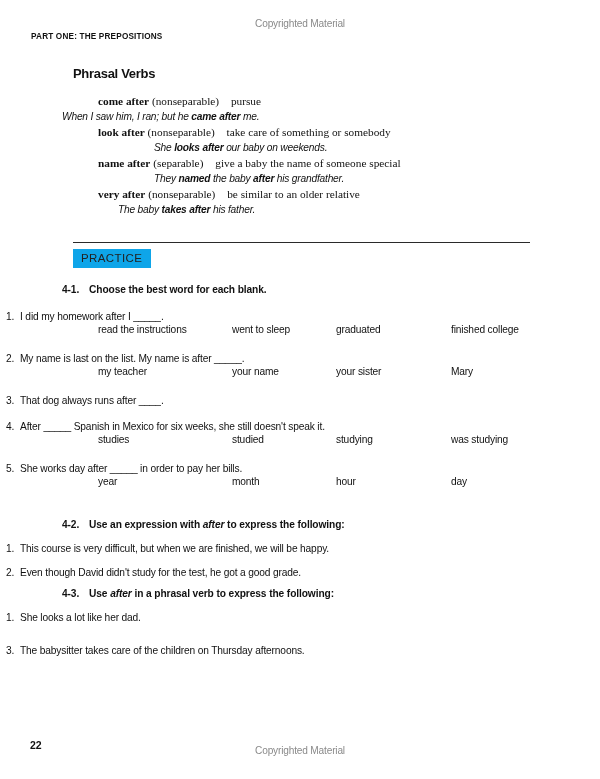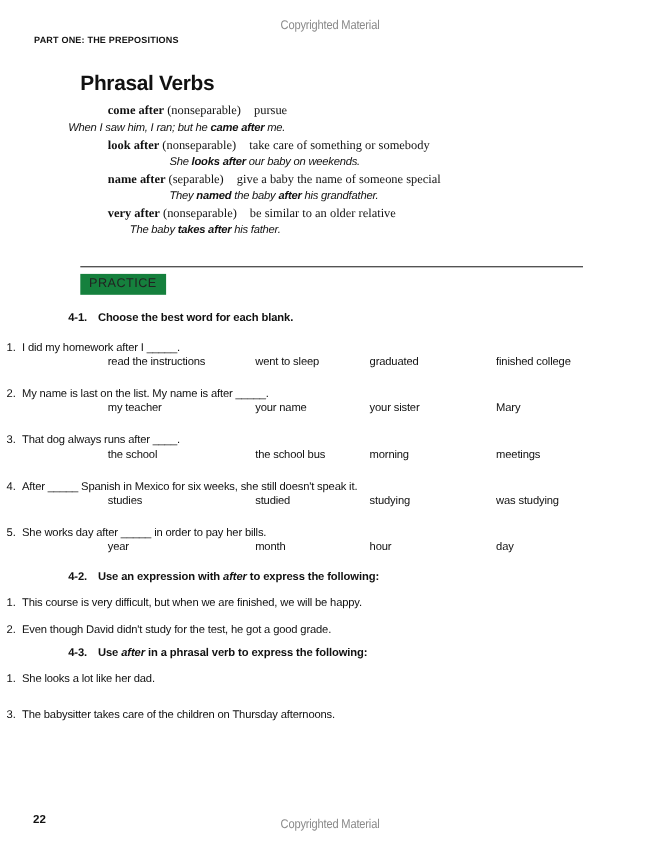--- a/index.html
+++ b/index.html
@@ -47,21 +47,21 @@
     top: 739px;
     font-size: 10.5px;
     font-weight: bold;
     color: #111;
   }
 
   .section-title {
     position: absolute;
     left: 73px;
     top: 66px;
-    font-size: 19px;
+    font-size: 13px;
     font-weight: bold;
     letter-spacing: -0.3px;
     color: #111;
   }
 
   
   .pv-block {
     position: absolute;
     left: 0;
     top: 94px;
@@ -116,21 +116,21 @@
     left: 73px;
     top: 242px;
     width: 457px;
     height: 1.4px;
     background: #2a2a2a;
   }
   .practice-label {
     position: absolute;
     left: 73px;
     top: 249px;
-    background: #15803d;
+    background: #0ea5e9;
     padding: 3px 9px 4px 8px;
     font-size: 11.5px;
     letter-spacing: 0.4px;
     color: #222;
   }
 
   
   .ex-block { position: absolute; left: 0; width: 600px; }
 
   .ex-heading {
@@ -250,26 +250,20 @@
       <span class="opt opt-1">your name</span>
       <span class="opt opt-2">your sister</span>
       <span class="opt opt-3">Mary</span>
     </div>
   </div>
 
   <div style="height:11px;"></div>
 
   <div>
     <div class="ex-item"><span class="inum">3.</span><span>That dog always runs after ____.</span></div>
-    <div class="opt-row">
-      <span class="opt opt-0">the school</span>
-      <span class="opt opt-1">the school bus</span>
-      <span class="opt opt-2">morning</span>
-      <span class="opt opt-3">meetings</span>
-    </div>
   </div>
 
   <div style="height:11px;"></div>
 
   <div>
     <div class="ex-item"><span class="inum">4.</span><span>After _____ Spanish in Mexico for six weeks, she still doesn't speak it.</span></div>
     <div class="opt-row">
       <span class="opt opt-0">studies</span>
       <span class="opt opt-1">studied</span>
       <span class="opt opt-2">studying</span>

